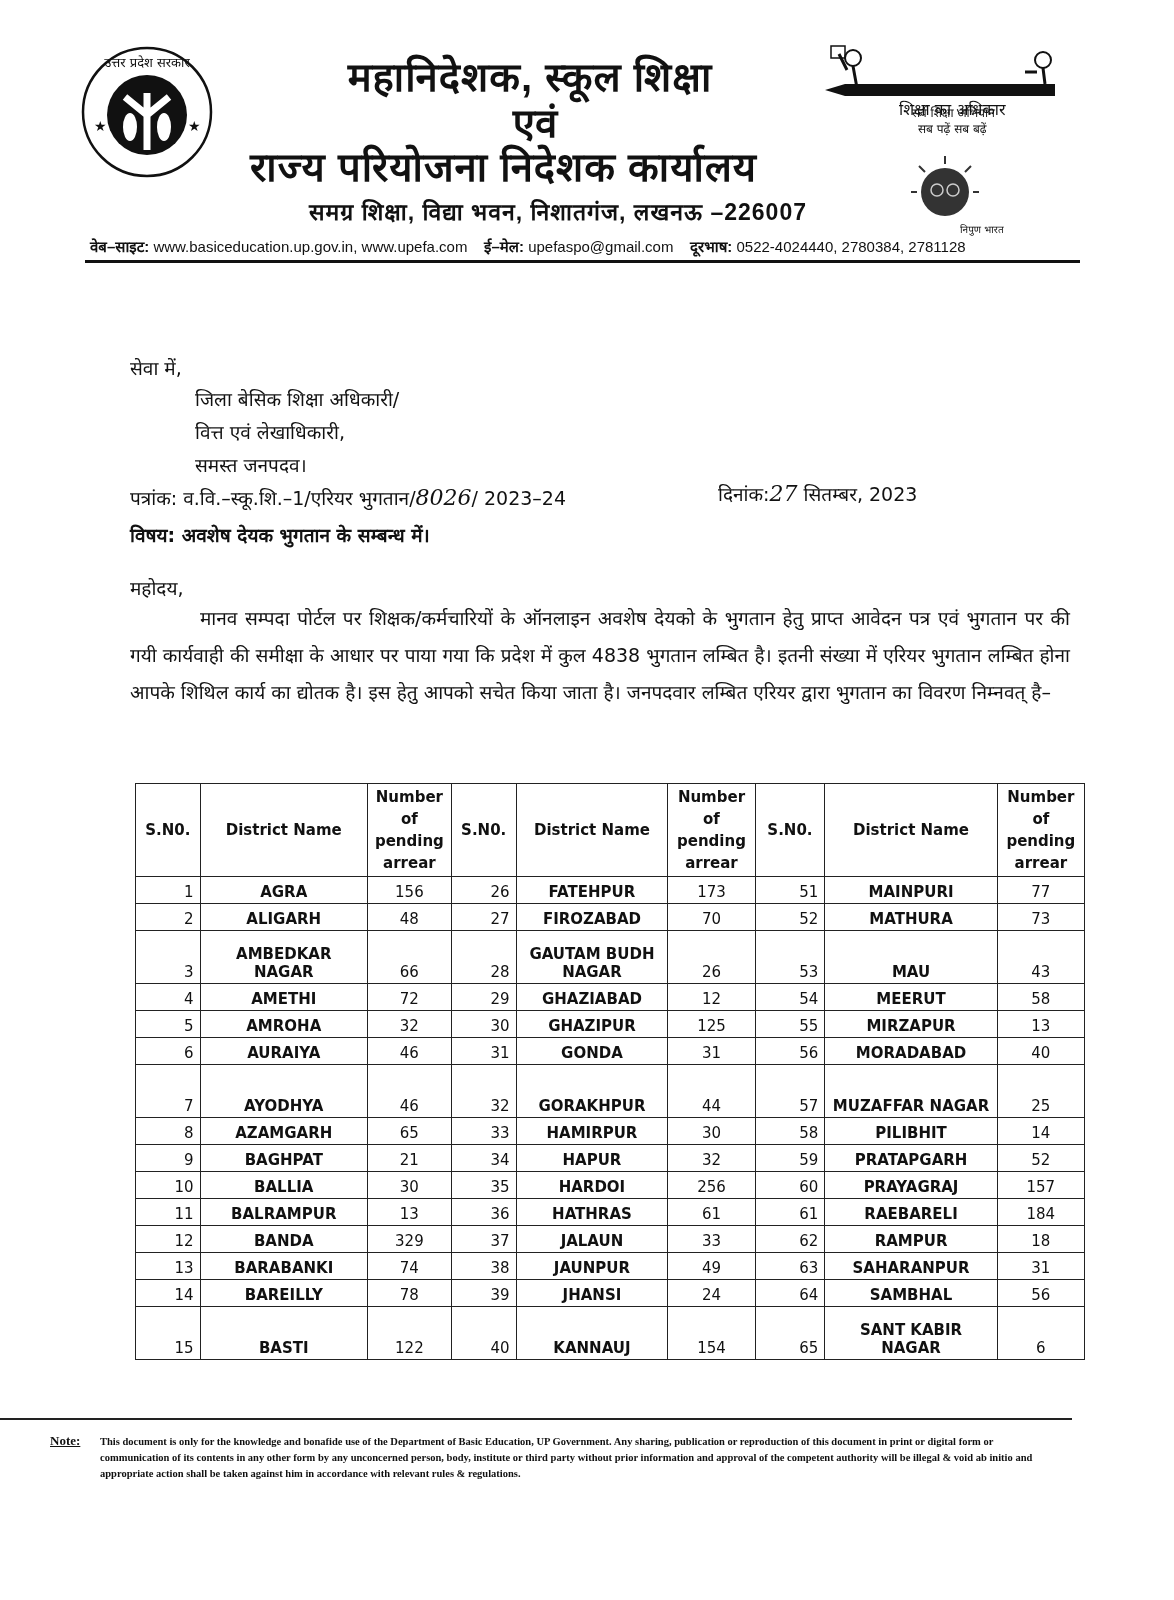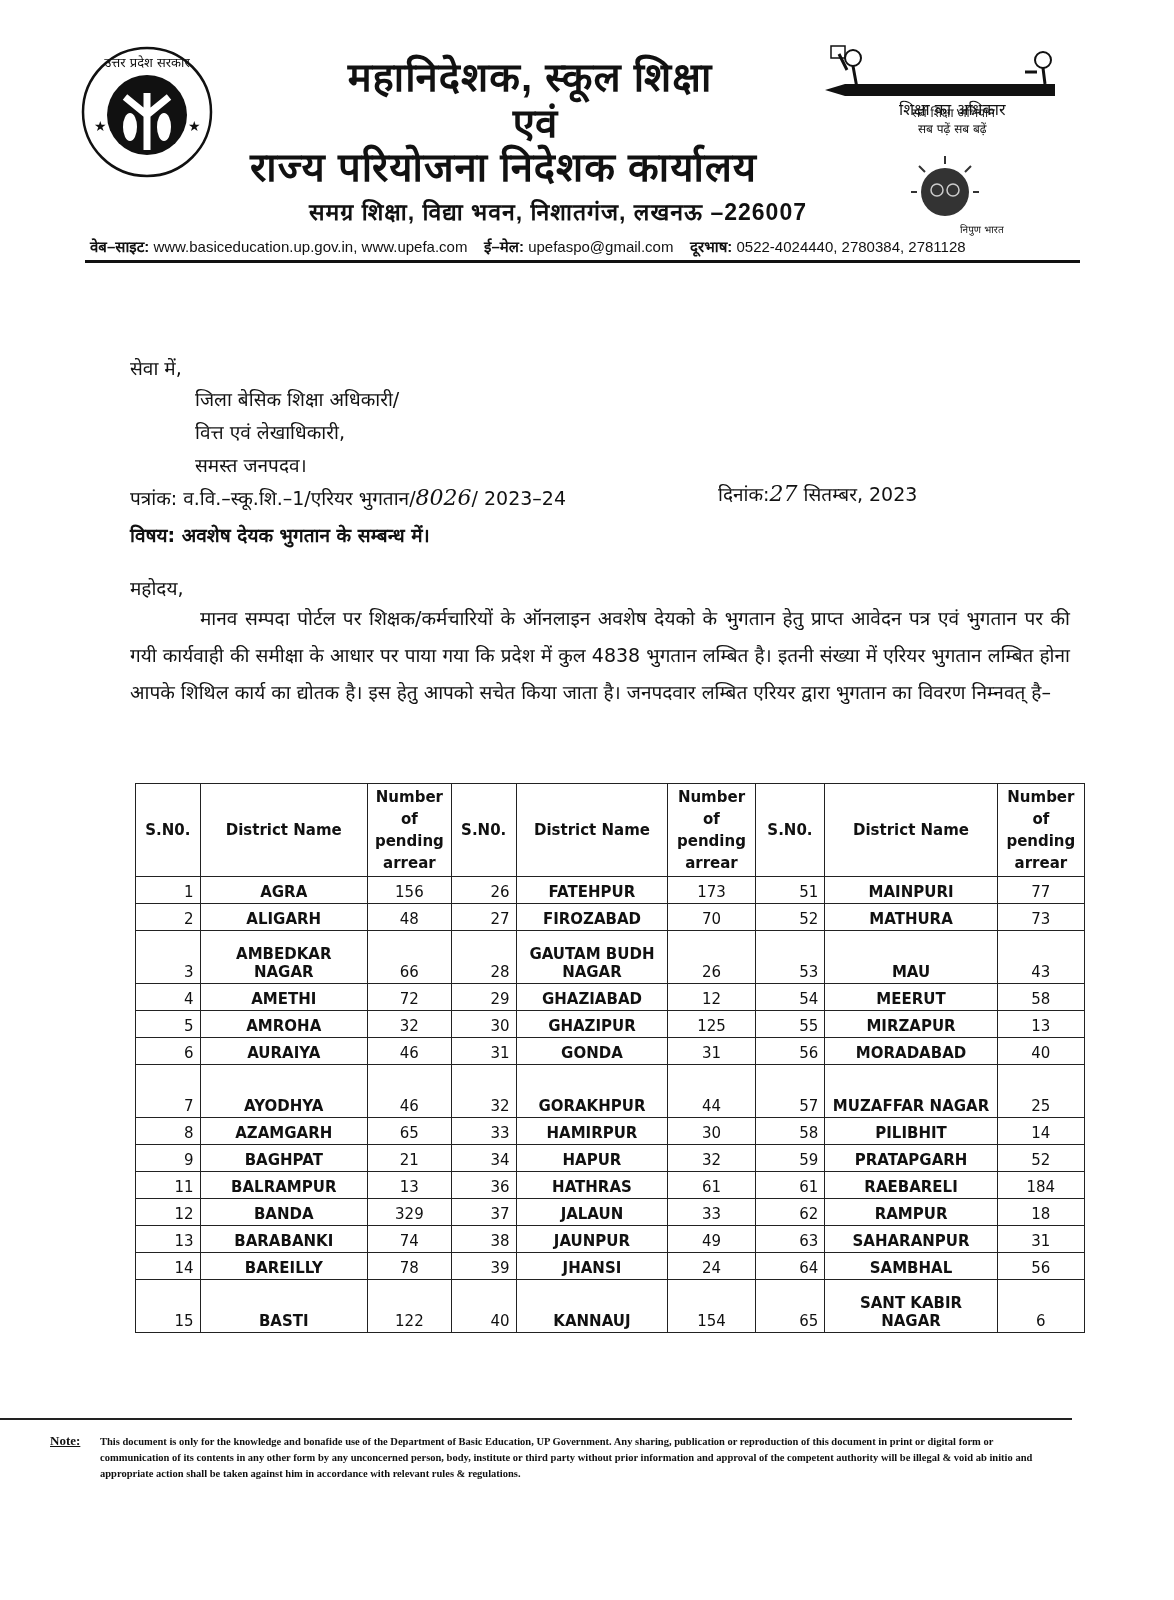--- a/index.html
+++ b/index.html
@@ -283,20 +283,31 @@
         <td class="dist">BAGHPAT</td>
         <td class="num">21</td>
         <td class="sno">34</td>
         <td class="dist">HAPUR</td>
         <td class="num">32</td>
         <td class="sno">59</td>
         <td class="dist">PRATAPGARH</td>
         <td class="num">52</td>
       </tr>
       <tr>
+        <td class="sno">10</td>
+        <td class="dist">BALLIA</td>
+        <td class="num">30</td>
+        <td class="sno">35</td>
+        <td class="dist">HARDOI</td>
+        <td class="num">256</td>
+        <td class="sno">60</td>
+        <td class="dist">PRAYAGRAJ</td>
+        <td class="num">157</td>
+      </tr>
+      <tr>
         <td class="sno">11</td>
         <td class="dist">BALRAMPUR</td>
         <td class="num">13</td>
         <td class="sno">36</td>
         <td class="dist">HATHRAS</td>
         <td class="num">61</td>
         <td class="sno">61</td>
         <td class="dist">RAEBARELI</td>
         <td class="num">184</td>
       </tr>

